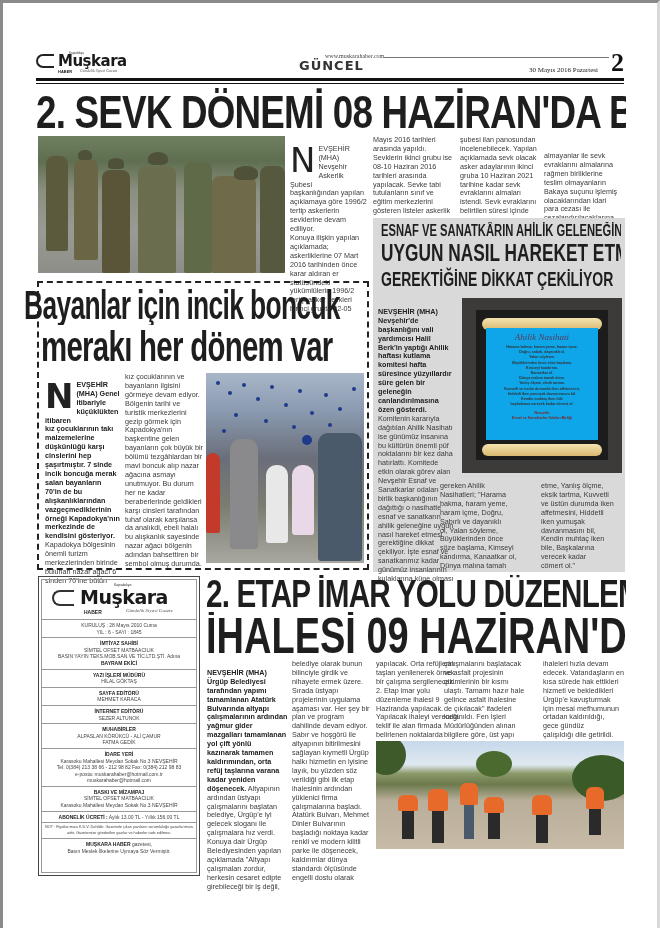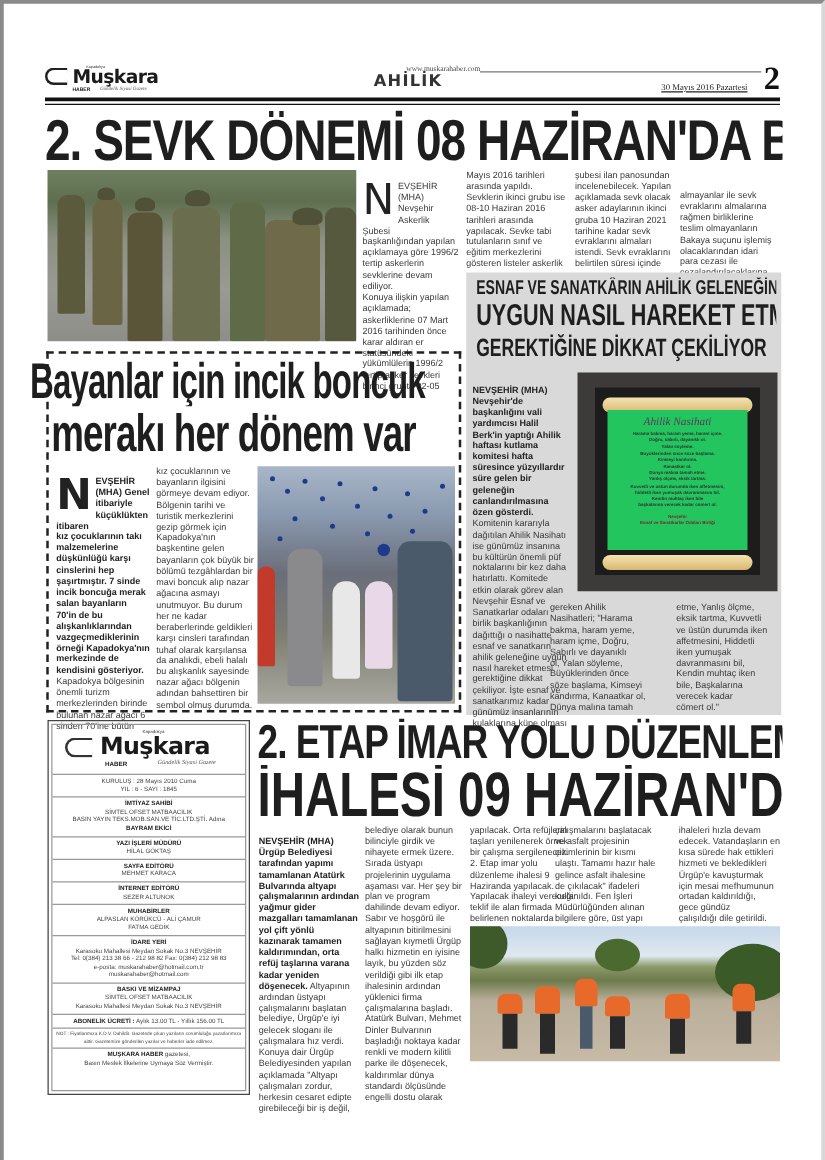--- a/index.html
+++ b/index.html
@@ -14,21 +14,21 @@
   .logo { position: absolute; left: 0; top: 0; width: 100px; height: 26px; }
   .logo .swirl { position: absolute; left: 0; top: 4px; width: 18px; height: 14px; border: 2px solid #222; border-right: none; border-radius: 10px 0 0 10px; }
   .logo .pre { position: absolute; left: 33px; top: 1px; font-size: 3px; color:#333; font-family: "Liberation Sans", sans-serif; }
   .logo .name { position: absolute; left: 22px; top: 2px; font-family: "DejaVu Sans", sans-serif; font-weight: bold; font-size: 15px; letter-spacing: -0.5px; color: #1a1a1a; }
   .logo .sub { position: absolute; left: 22px; top: 19px; font-size: 4px; font-weight: bold; color:#222; }
   .logo .slogan { position: absolute; left: 44px; top: 18px; font-size: 4px; font-style: italic; color:#555; font-family: "Liberation Serif", serif; }
 
   .section-name { position: absolute; left: 263px; top: 8px; font-family: "DejaVu Sans", sans-serif; font-weight: bold; font-size: 13px; letter-spacing: 1px; color:#333; }
   .site-url { position: absolute; left: 289px; top: 3px; font-family: "Liberation Serif", serif; font-size: 6px; color:#444; }
   .url-rule { position: absolute; left: 348px; top: 7px; width: 225px; height: 1px; background: #777; }
-  .date { position: absolute; left: 493px; top: 16px; font-family: "Liberation Serif", serif; font-size: 7px; color:#222;text-decoration:underline; }
+  .date { position: absolute; left: 493px; top: 16px; font-family: "Liberation Serif", serif; font-size: 7px; color:#222; }
   .page-num { position: absolute; left: 575px; top: 0px; font-family: "Liberation Serif", serif; font-weight: bold; font-size: 26px; line-height: 26px; color:#111; }
 
   .rule-thick { position: absolute; left: 36px; top: 78px; width: 588px; height: 3px; background: #111; }
   .rule-thin { position: absolute; left: 36px; top: 83px; width: 588px; height: 1px; background: #111; }
 
   
   .cond { display: inline-block; transform-origin: left top; white-space: nowrap; font-family: "Liberation Sans", sans-serif; font-weight: bold; color: #1e1e1e; }
 
   
   .h1-wrap { position: absolute; left: 36px; top: 88px; width: 590px; height: 48px; overflow: hidden; }
@@ -50,21 +50,21 @@
   .ahilik-head .line1 { position: absolute; left: 0; top: 0; height: 17px; overflow: hidden; width: 240px; }
   .ahilik-head .line1 .cond { font-size: 16px; line-height: 17px; transform: scaleX(0.70); }
   .ahilik-head .line2 { position: absolute; left: 0; top: 18px; height: 26px; overflow: hidden; width: 240px; }
   .ahilik-head .line2 .cond { font-size: 24px; line-height: 26px; transform: scaleX(0.72); }
   .ahilik-head .line3 { position: absolute; left: 0; top: 45px; height: 24px; overflow: hidden; width: 240px; }
   .ahilik-head .line3 .cond { font-size: 20px; line-height: 24px; transform: scaleX(0.70); }
 
   .scroll-photo { position: absolute; left: 462px; top: 298px; width: 160px; height: 175px; background: #3d3a3a; overflow: hidden; }
   .scroll-photo .frame-in { position: absolute; left: 14px; top: 12px; width: 132px; height: 150px; background: #1c1c1c; }
   .scroll-photo .roll { position: absolute; height: 12px; border-radius: 6px; background: linear-gradient(180deg,#f4e4b0,#d8b870); }
-  .scroll-photo .paper { position: absolute; left: 24px; top: 30px; width: 112px; height: 112px; background: #22c55e; padding: 4px 3px; text-align: center; }
+  .scroll-photo .paper { position: absolute; left: 24px; top: 30px; width: 112px; height: 112px; background: #0ea5e9; padding: 4px 3px; text-align: center; }
   .scroll-photo .paper .ptitle { font-family: "Liberation Serif", serif; font-style: italic; font-size: 9px; color: #5a3a5a; margin-bottom: 3px; }
   .scroll-photo .paper .pline { font-size: 3.6px; line-height: 5.2px; color: #333; font-weight: bold; }
   .scroll-photo .paper .psig { font-size: 3.6px; line-height: 5px; color: #7a2a2a; margin-top: 4px; font-weight: bold; }
 
   
   .dashed-box { position: absolute; left: 37px; top: 281px; width: 332px; height: 289px; border: 2px dashed #222; }
   .h2a { position: absolute; left: 24px; top: 285px; width: 325px; height: 40px; overflow: hidden; }
   .h2a .cond { font-size: 40px; line-height: 40px; transform: scaleX(0.66); letter-spacing: -1px; }
   .h2b { position: absolute; left: 41px; top: 325px; width: 325px; height: 44px; overflow: hidden; }
   .h2b .cond { font-size: 42px; line-height: 44px; transform: scaleX(0.70); letter-spacing: -1px; }
@@ -107,21 +107,21 @@
 <div class="masthead">
   <div class="logo">
     <span class="swirl"></span>
     <span class="pre">Kapadokya</span>
     <span class="name">Muşkara</span>
     <span class="sub">HABER</span>
     <span class="slogan">Gündelik Siyasi Gazete</span>
   </div>
   <span class="site-url">www.muskarahaber.com</span>
   <span class="url-rule"></span>
-  <span class="section-name">AHİLİK</span>
+  <span class="section-name">GÜNCEL</span>
   <span class="date">30 Mayıs 2016 Pazartesi</span>
   <span class="page-num">2</span>
 </div>
 <div class="rule-thick"></div>
 <div class="rule-thin"></div>
 
 <div class="h1-wrap">
   <span class="cond">2. SEVK DÖNEMİ 08 HAZİRAN'DA BAŞLIYOR</span>
 </div>
 

